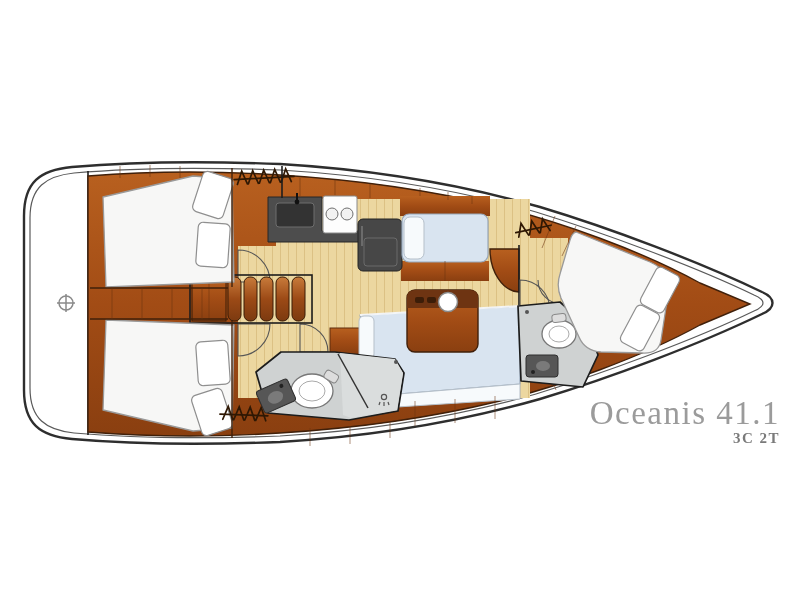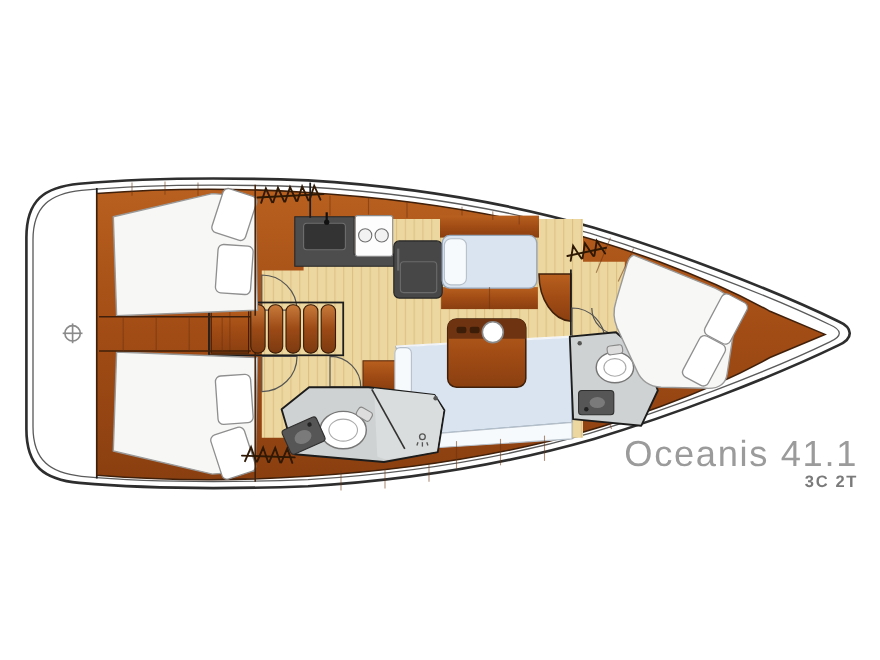--- a/index.html
+++ b/index.html
@@ -1,17 +1,17 @@
 <!DOCTYPE html>
 <html style="--background: #ffffff; --hull-line: #2e2e2e; --inner-line: #5a5a5a; --outline-dark: #40200a; --wood: #a8521e; --wood-dark: #6b3310; --floor: #ecd7a0; --floor-stripe: #dcc184; --upholstery: #d9e4f0; --cushion: #f7fafc; --bed: #f7f7f6; --bath-floor: #cfd2d2; --bath-shower: #dadddd; --counter: #4d4d4d; --appliance: #474747; --title-text: #9b9b9b; --subtitle-text: #7a7a7a;"><head>
 <meta charset="utf-8">
 <style>
   html,body{margin:0;padding:0;background:#fff;}
   .stage{position:relative;width:800px;height:600px;background:var(--background,#fff);
-         font-family:Liberation Sans, sans-serif;overflow:hidden;}
+         font-family:Liberation Serif, serif;overflow:hidden;}
   svg{display:block;}
   .hull{fill:#ffffff;stroke:var(--hull-line);stroke-width:2.4;}
   .innerline{fill:none;stroke:var(--inner-line);stroke-width:1.2;}
   .woodline{stroke:var(--outline-dark);stroke-width:1.4;fill:none;}
   .seam{stroke:var(--wood-dark);stroke-opacity:.55;stroke-width:1;fill:none;}
   .blk{stroke:#1d1d1d;stroke-width:1.6;fill:none;}
   .floor{fill:url(#planks);stroke:none;}
   .wood{fill:url(#woodGrad);}
   .bed{fill:var(--bed);stroke:#9a9a9a;stroke-width:1.3;stroke-linejoin:round;}
   .pillow{fill:#ffffff;stroke:#8f8f8f;stroke-width:1.2;}

